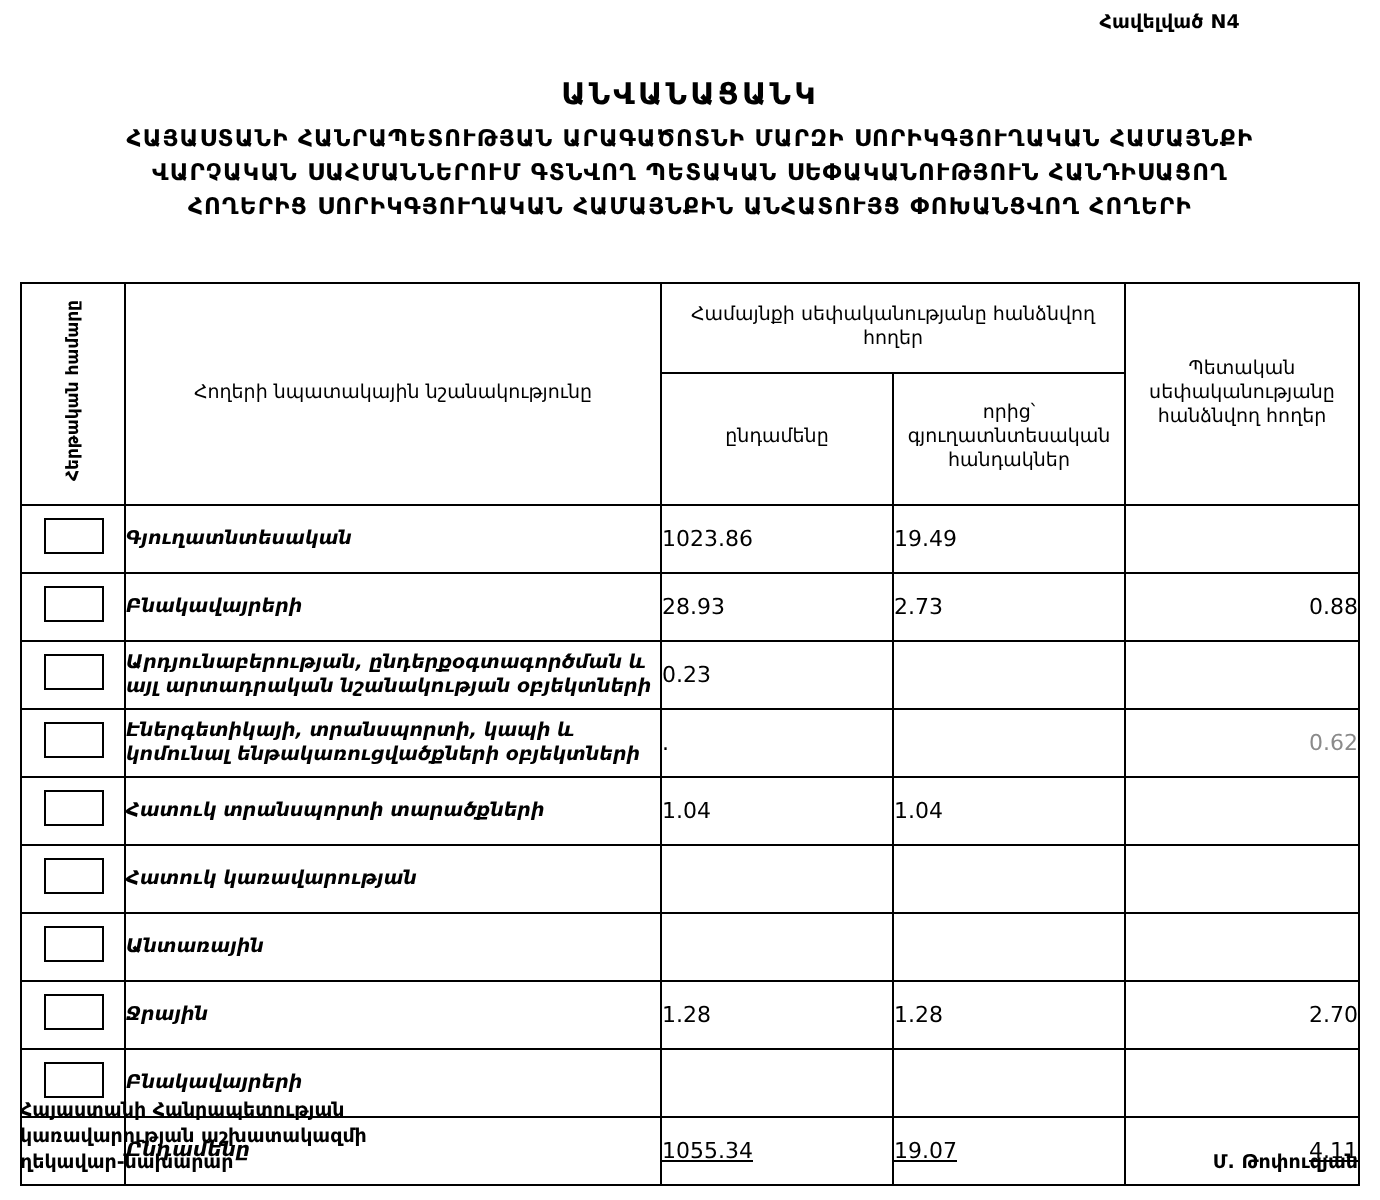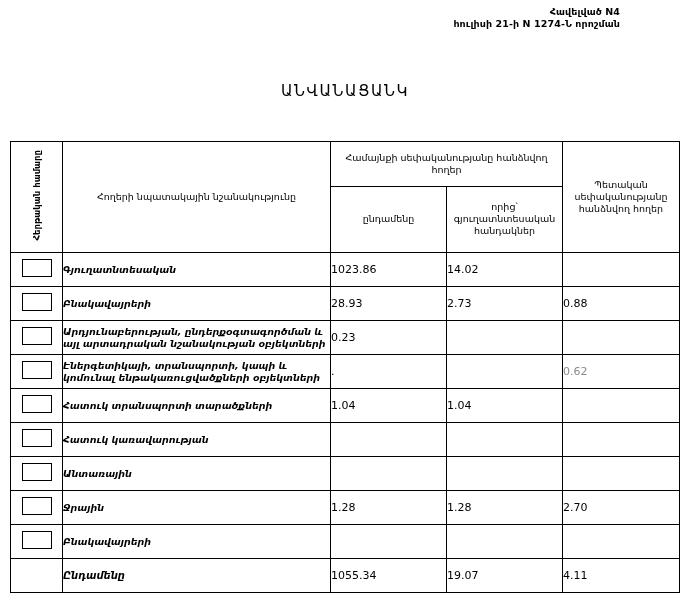--- a/index.html
+++ b/index.html
@@ -39,24 +39,23 @@
   
   .title-block {
     position: absolute;
     top: 38px;
     left: 0;
     width: 690px;
     text-align: center;
   }
   .doc-title {
     font-size: 15px;
-    font-weight: normal;
+    font-weight: bold;
     letter-spacing: 1.6px;
     margin-bottom: 5px;
-    margin-top: 44px;
   }
   .doc-subtitle {
     font-size: 11.5px;
     font-weight: bold;
     letter-spacing: 0.6px;
     line-height: 17px;
     padding: 0 14px;
   }
   .doc-subtitle .ln { display: block; white-space: nowrap; }
 
@@ -119,30 +118,30 @@
     text-align: left;
     font-style: italic;
   }
   .c-num {
     width: 116px;
     text-align: left;
     font-size: 11px;
   }
   .c-num-last {
     width: 117px;
-    text-align: left;
+    text-align: right;
     font-size: 11px;
   }
   .faint { color: #8a8a8a; }
   .total-name {
     font-size: 10px;
     font-weight: bold;
     padding-left: 36px;
   }
-  .total-num { font-size: 11px; }
+  .total-num { font-size: 11px; text-decoration: underline; }
 
   
   .footer {
     position: absolute;
     left: 10px;
     bottom: 12px;
     width: 669px;
     font-size: 9.5px;
     font-weight: bold;
     line-height: 13px;
@@ -158,25 +157,29 @@
   }
   .clear { clear: both; }
 </style>
 </head>
 <body>
 
 <div class="page">
 
   <div class="annex">
     <div>Հավելված N4</div>
-    <div>հուլիսի 21-ի N 1274-Ն որոշման</div>
   </div>
 
   <div class="title-block">
     <div class="doc-title">ԱՆՎԱՆԱՑԱՆԿ</div>
+    <div class="doc-subtitle">
+      <span class="ln">ՀԱՅԱՍՏԱՆԻ ՀԱՆՐԱՊԵՏՈՒԹՅԱՆ ԱՐԱԳԱԾՈՏՆԻ ՄԱՐԶԻ ՍՈՐԻԿԳՅՈՒՂԱԿԱՆ ՀԱՄԱՅՆՔԻ</span>
+      <span class="ln">ՎԱՐՉԱԿԱՆ ՍԱՀՄԱՆՆԵՐՈՒՄ ԳՏՆՎՈՂ  ՊԵՏԱԿԱՆ ՍԵՓԱԿԱՆՈՒԹՅՈՒՆ ՀԱՆԴԻՍԱՑՈՂ</span>
+      <span class="ln">ՀՈՂԵՐԻՑ ՍՈՐԻԿԳՅՈՒՂԱԿԱՆ ՀԱՄԱՅՆՔԻՆ ԱՆՀԱՏՈՒՅՑ  ՓՈԽԱՆՑՎՈՂ ՀՈՂԵՐԻ</span>
+    </div>
   </div>
 
   <div class="tbl-wrap">
     <table class="main">
       <colgroup>
         <col style="width:52px">
         <col style="width:268px">
         <col style="width:116px">
         <col style="width:116px">
         <col style="width:117px">
@@ -194,21 +197,21 @@
           <th class="hdr">ընդամենը</th>
           <th class="hdr">որից՝ գյուղատնտեսական հանդակներ</th>
         </tr>
       </thead>
       <tbody>
 
         <tr class="row-cell">
           <td class="c-check"><span class="chk"></span></td>
           <td class="c-name">Գյուղատնտեսական</td>
           <td class="c-num">1023.86</td>
-          <td class="c-num">14.02</td>
+          <td class="c-num">19.49</td>
           <td class="c-num-last"></td>
         </tr>
 
         <tr class="row-cell">
           <td class="c-check"><span class="chk"></span></td>
           <td class="c-name">Բնակավայրերի</td>
           <td class="c-num">28.93</td>
           <td class="c-num">2.73</td>
           <td class="c-num-last">0.88</td>
         </tr>
@@ -274,14 +277,23 @@
           <td class="c-name total-name">Ընդամենը</td>
           <td class="c-num total-num">1055.34</td>
           <td class="c-num total-num">19.07</td>
           <td class="c-num-last total-num">4.11</td>
         </tr>
 
       </tbody>
     </table>
   </div>
 
+  <div class="footer">
+    <div class="footer-left">
+      <div>Հայաստանի Հանրապետության</div>
+      <div>կառավարության աշխատակազմի</div>
+      <div>ղեկավար-նախարար</div>
+    </div>
+    <div class="footer-right">Մ. Թոփուզյան</div>
+    <div class="clear"></div>
+  </div>
 
 </div>
 
 </body></html>

